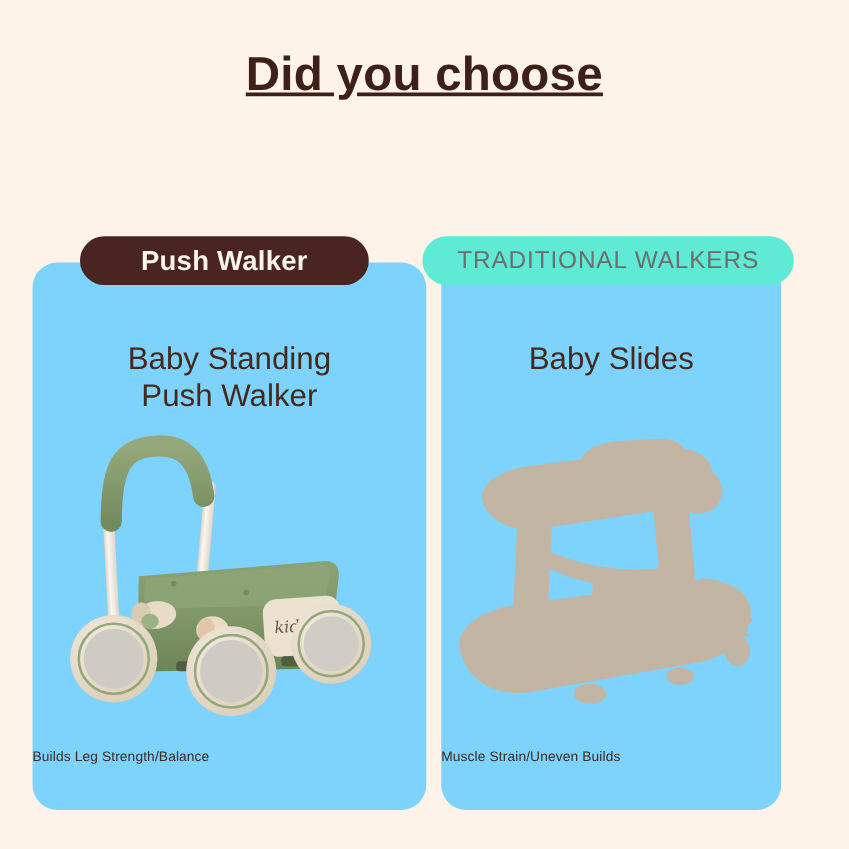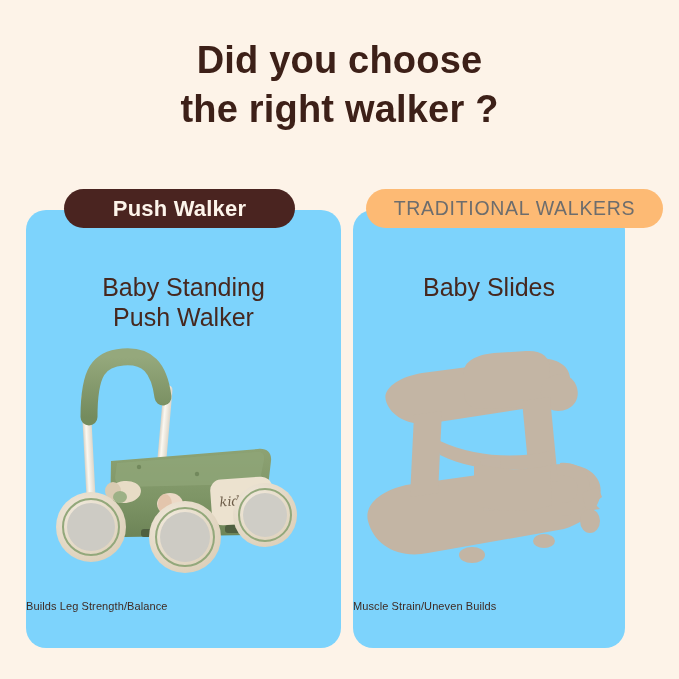--- a/index.html
+++ b/index.html
@@ -20,20 +20,21 @@
     position: absolute;
     left: 0;
     top: 36px;
     width: 679px;
     text-align: center;
     color: #3d2018;
     font-size: 38px;
     font-weight: bold;
     line-height: 1.28;
     letter-spacing: 0.2px;
+    text-decoration: underline;
   }
   .headline .line { display: block; }
 
   
   .cards {
     position: absolute;
     left: 0;
     top: 0;
     width: 679px;
     height: 679px;
@@ -62,24 +63,24 @@
     left: 64px;
     top: 189px;
     width: 231px;
     background: #4a2420;
     color: #fdf4ea;
     font-size: 22px;
     font-weight: bold;
     letter-spacing: 0.2px;
   }
   .pill-light {
-    left: 366px;
+    left: 338px;
     top: 189px;
     width: 297px;
-    background: #fdba74;
+    background: #5eead4;
     color: #6d6d6d;
     font-size: 19.5px;
     font-weight: normal;
     letter-spacing: 0.7px;
   }
 
   
   .card-heading {
     position: absolute;
     text-align: center;
@@ -112,21 +113,20 @@
     width: 100%;
     height: 240px;
   }
   .illo svg { display: block; margin: 0 auto; }
 </style>
 </head>
 <body>
 
 <div class="headline">
   <span class="line">Did you choose</span>
-  <span class="line">the right walker ?</span>
 </div>
 
 <div class="cards">
 
   <div class="card card-left">
 
     <div class="card-heading">
       <span class="line">Baby Standing</span>
       <span class="line">Push Walker</span>
     </div>

